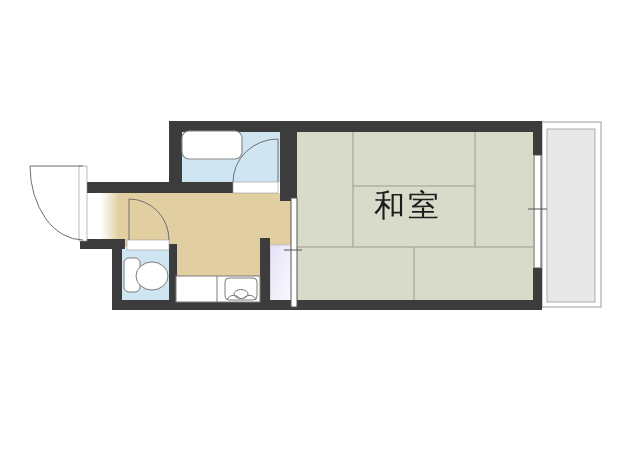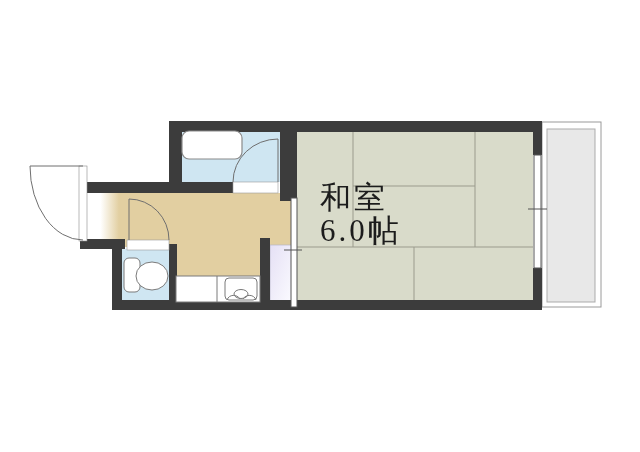--- a/index.html
+++ b/index.html
@@ -6,22 +6,22 @@
   .stage{
     position:relative;
     width:640px;height:452px;
     background:#ffffff;
     overflow:hidden;
     font-family:"Liberation Serif","DejaVu Serif",serif;
   }
   .plan-svg{position:absolute;left:0;top:0;}
   .room-label{
     position:absolute;
-    left:320px;top:181px;width:176px;
-    text-align:left;
+    left:320px;top:189px;width:176px;
+    text-align:center;
     color:#1c1c1c;
     font-size:31px;
     line-height:33px;
     letter-spacing:3px;
     pointer-events:none;
     white-space:nowrap;
   }
   .room-label .line{display:block;}
 </style>
 </head>
@@ -105,16 +105,15 @@
       <rect x="176" y="276" width="84" height="26" fill="#ffffff" stroke="#7a7a7a" stroke-width="1"></rect>
       <line x1="217" y1="276" x2="217" y2="302" stroke="#7a7a7a" stroke-width="1"></line>
       <rect x="225" y="278" width="32" height="22" rx="4" fill="#ffffff" stroke="#7a7a7a" stroke-width="1"></rect>
       <ellipse cx="241" cy="294" rx="7" ry="4.5" fill="#ffffff" stroke="#7a7a7a" stroke-width="1"></ellipse>
       <path d="M 227 300 C 229 294 237 294 240 299 M 243 299 C 246 294 254 294 256 300" fill="none" stroke="#7a7a7a" stroke-width="1"></path>
     </g>
   </svg>
 
   <div class="room-label">
     <span class="line">和室</span>
-    <span class="line">6.0帖</span>
   </div>
 
 </div>
 
 </body></html>

